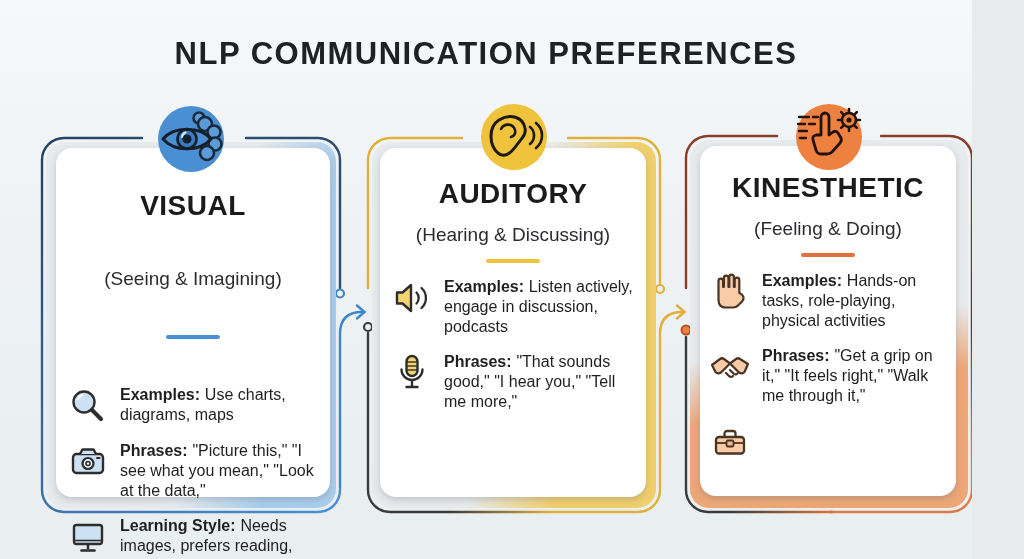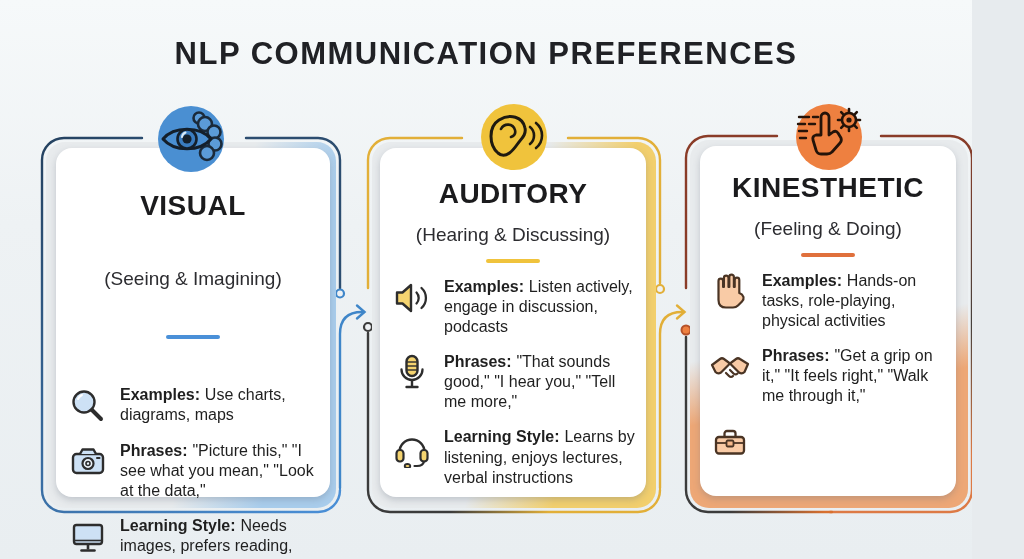--- a/index.html
+++ b/index.html
@@ -222,32 +222,20 @@
             <line x1="-5" y1="-11" x2="5" y2="-11" stroke="#2d2d2d" stroke-width="1.4"></line>
             <line x1="-5" y1="-7" x2="5" y2="-7" stroke="#2d2d2d" stroke-width="1.4"></line>
             <line x1="-5" y1="-3" x2="5" y2="-3" stroke="#2d2d2d" stroke-width="1.4"></line>
             <path d="M -10.5 -3.5 a 10.5 10.5 0 0 0 21 0" fill="none" stroke="#2d2d2d" stroke-width="2.3" stroke-linecap="round"></path>
             <line x1="0" y1="7" x2="0" y2="13" stroke="#2d2d2d" stroke-width="2.4"></line>
             <line x1="-5.5" y1="14" x2="5.5" y2="14" stroke="#2d2d2d" stroke-width="2.4" stroke-linecap="round"></line>
           </svg>
         </span>
         <p class="row-text"><strong>Phrases:</strong><span>"That sounds good," "I hear you," "Tell me more,"</span></p>
       </div>
-      <div class="row">
-        <span class="row-icon">
-          <svg width="40" height="40" viewBox="-20 -20 40 40">
-            <path d="M -12.5 5 v -1 a 12.5 12.5 0 0 1 25 0 v 1" fill="none" stroke="#2d2d2d" stroke-width="2.4" stroke-linecap="round"></path>
-            <rect x="-15.5" y="2" width="7" height="11.5" rx="3.2" fill="#f5d470" stroke="#2d2d2d" stroke-width="2.2"></rect>
-            <rect x="8.5" y="2" width="7" height="11.5" rx="3.2" fill="#f5d470" stroke="#2d2d2d" stroke-width="2.2"></rect>
-            <path d="M 12 13.5 q -1 4.5 -7 4.5 h -2.5" fill="none" stroke="#2d2d2d" stroke-width="2.2" stroke-linecap="round"></path>
-            <ellipse cx="-4.5" cy="18" rx="2.8" ry="2" fill="#f5d470" stroke="#2d2d2d" stroke-width="1.8"></ellipse>
-          </svg>
-        </span>
-        <p class="row-text"><strong>Learning Style:</strong><span>Learns by listening, enjoys lectures, verbal instructions</span></p>
-      </div>
     </div>
   </section>
 
   <section class="card-content content-kinesthetic">
     <h2 class="card-title">KINESTHETIC</h2>
     <div class="card-subtitle">(Feeling &amp; Doing)</div>
     <div class="card-divider div-kinesthetic"></div>
     <div class="rows">
       <div class="row">
         <span class="row-icon">

